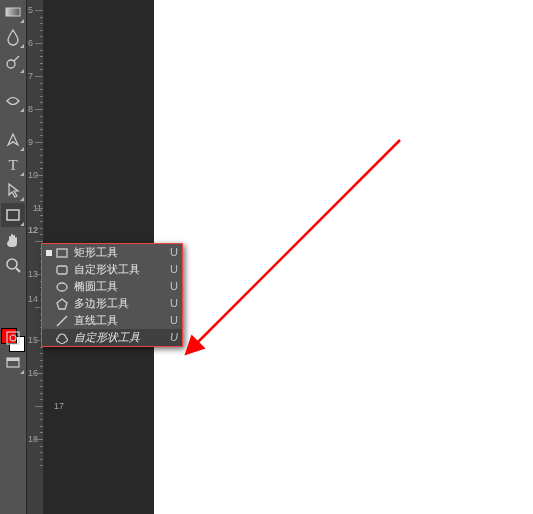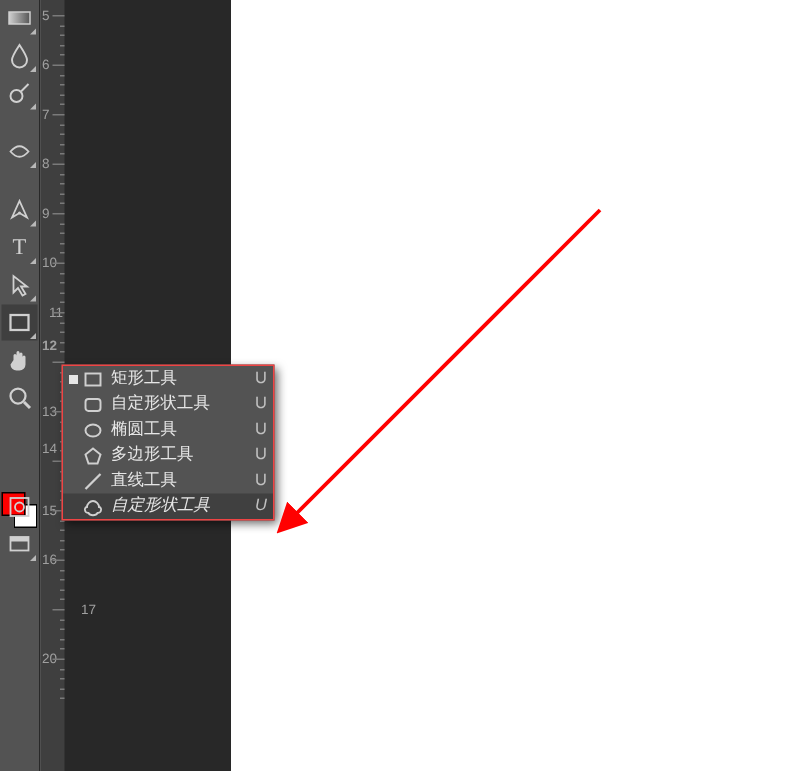--- a/index.html
+++ b/index.html
@@ -240,21 +240,21 @@
     <div class="ruler-tick" style="top: 379.6px; width: 3px;"></div>
     <div class="ruler-tick" style="top: 386.2px; width: 3px;"></div>
     <div class="ruler-tick" style="top: 392.8px; width: 3px;"></div>
     <div class="ruler-tick" style="top: 399.4px; width: 3px;"></div>
     <div class="ruler-label" style="top: 402px; padding-left: 26px;">17</div>
     <div class="ruler-tick" style="top: 406px; width: 8px;"></div>
     <div class="ruler-tick" style="top: 412.6px; width: 3px;"></div>
     <div class="ruler-tick" style="top: 419.2px; width: 3px;"></div>
     <div class="ruler-tick" style="top: 425.8px; width: 3px;"></div>
     <div class="ruler-tick" style="top: 432.4px; width: 3px;"></div>
-    <div class="ruler-label" style="top: 435px;">20</div>
+    <div class="ruler-label" style="top: 435px;">18</div>
     <div class="ruler-tick" style="top: 439px; width: 8px;"></div>
     <div class="ruler-tick" style="top: 445.6px; width: 3px;"></div>
     <div class="ruler-tick" style="top: 452.2px; width: 3px;"></div>
     <div class="ruler-tick" style="top: 458.8px; width: 3px;"></div>
     <div class="ruler-tick" style="top: 465.4px; width: 3px;"></div>
   </div>
 
 <div class="toolbar">
 
   <div class="tool" style="margin-top:0">

